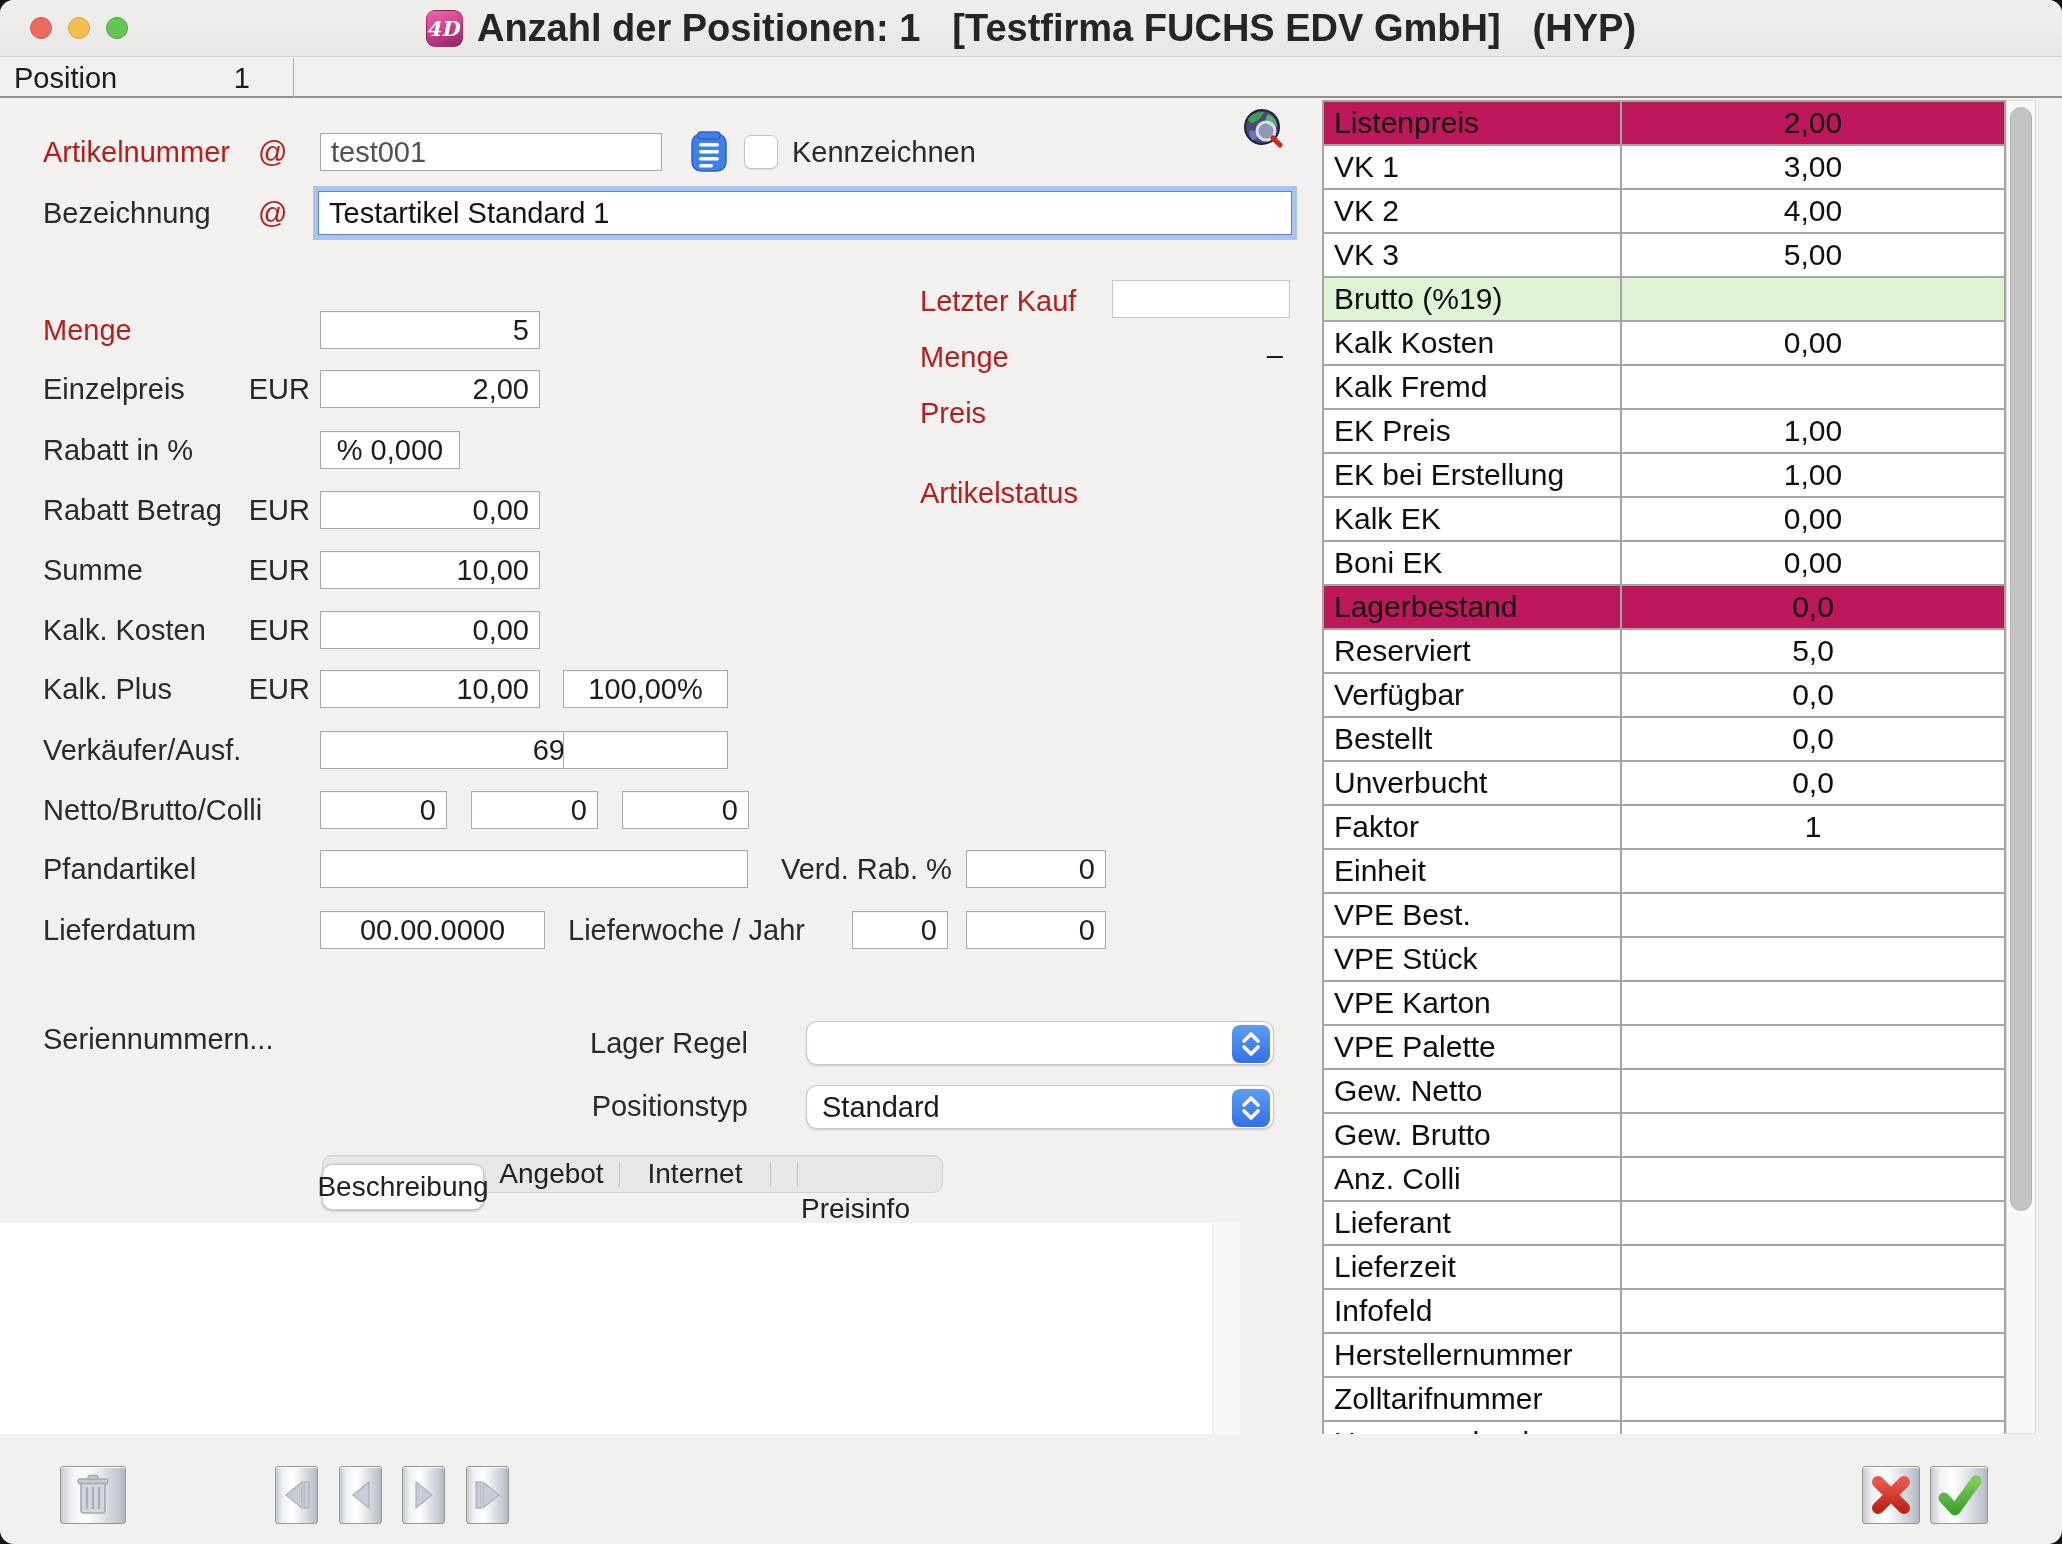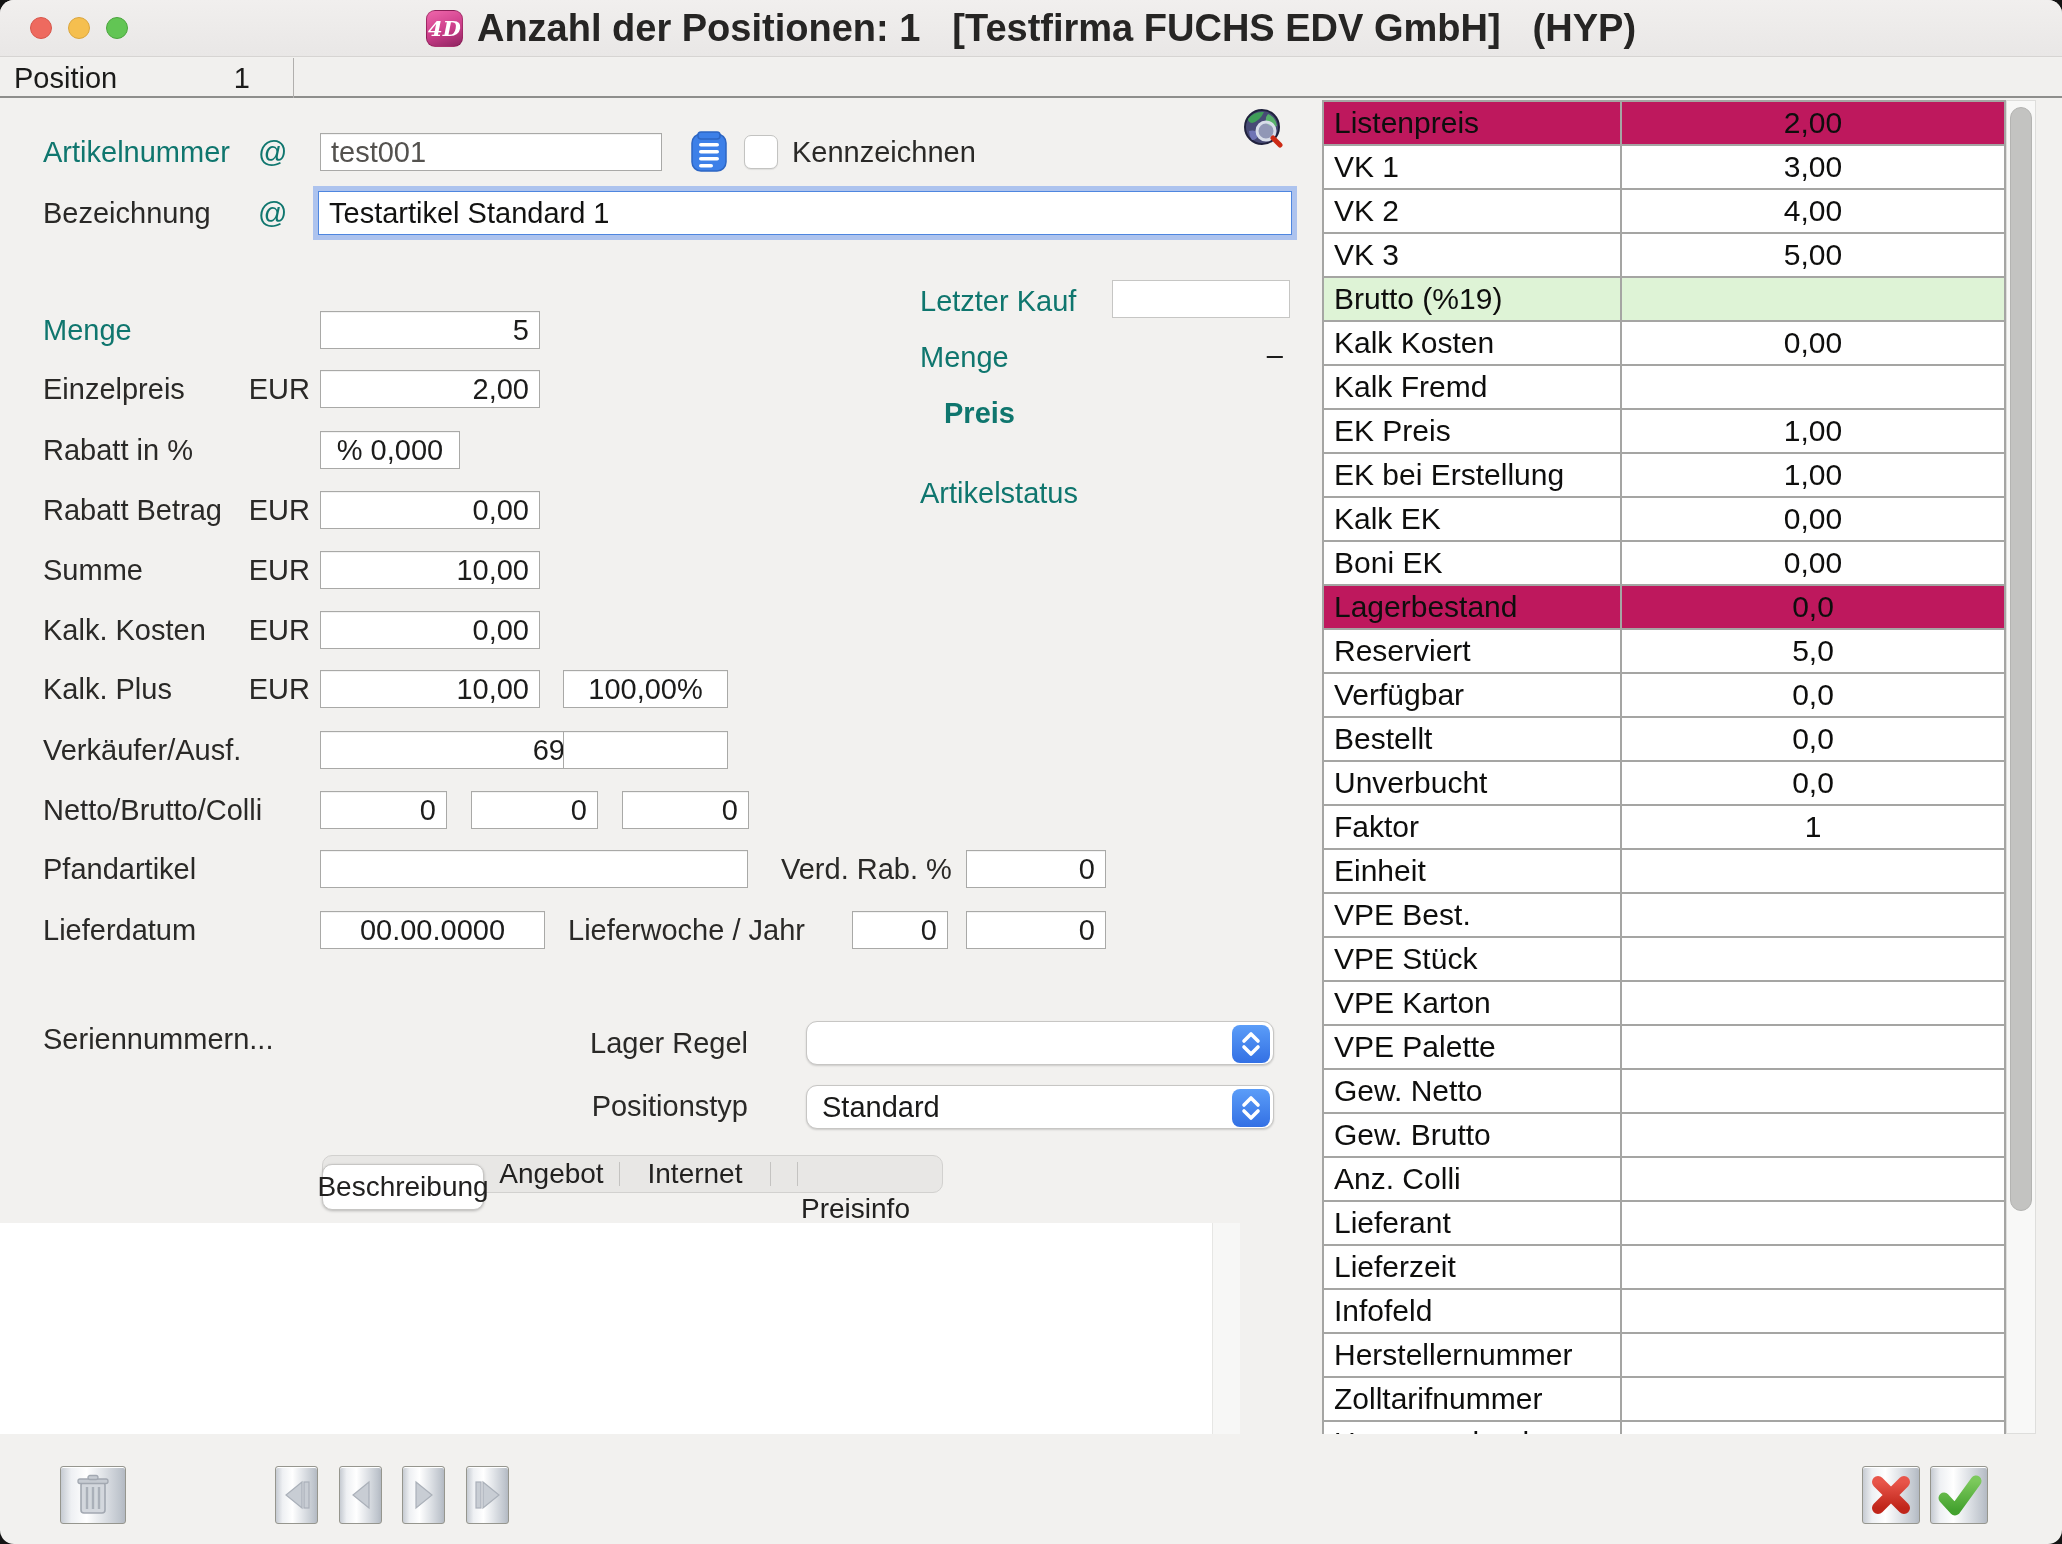--- a/index.html
+++ b/index.html
@@ -29,21 +29,21 @@
   .tabrow{ position:absolute; left:0; top:58px; width:2062px; height:40px;
            background:#f1f0ee; border-bottom:2px solid #8e8e8c; }
   .tabrow .pos-label{ position:absolute; left:14px; top:0; height:40px; display:flex; align-items:center;
                       font-size:29px; color:#1b1b1a; }
   .tabrow .pos-value{ position:absolute; left:150px; top:0; width:100px; height:40px; display:flex;
                       align-items:center; justify-content:flex-end; font-size:29px; color:#1b1b1a; }
   .tabrow .vdiv{ position:absolute; left:293px; top:0; width:1px; height:40px; background:#b1afad; }
 
   
   .lbl{ position:absolute; display:flex; align-items:center; font-size:29px; color:#2a2927; white-space:nowrap; }
-  .lbl.gray{ color:#0f766e; }
+  .lbl.gray{ color:#b91c1c; }
   .lbl.r{ justify-content:flex-end; }
   .fld{ position:absolute; background:#fff; border:1px solid #a9a9a7; font-size:29px; color:#1c1c1b;
         display:flex; align-items:center; padding:0 10px; box-shadow:inset 0 1px 0 rgba(0,0,0,0.05); }
   .fld.ra{ justify-content:flex-end; }
   .fld.ca{ justify-content:center; padding:0; }
   .fld.focus{ border:1px solid #4e86df; box-shadow:0 0 0 5px rgba(116,156,236,0.55); }
 
   
   .checkbox{ position:absolute; width:34px; height:34px; background:#fff; border:1px solid #c3c3c1;
              border-radius:7px; box-shadow:0 1px 1px rgba(0,0,0,0.08); }
@@ -142,21 +142,21 @@
   </div>
 
   <div class="lbl" style="left:43px; top:196px; height:34px;">Bezeichnung</div>
   <div class="lbl gray" style="left:258px; top:196px; height:34px;">@</div>
   <div class="fld focus" style="left:318px; top:191px; width:974px; height:44px; color:#121211;">Testartikel Standard 1</div>
 
   <div class="lbl gray" style="left:920px; top:284px; height:34px;">Letzter Kauf</div>
   <div class="fld" style="left:1112px; top:280px; width:178px; height:38px; border-color:#c6c6c4; box-shadow:none;"></div>
   <div class="lbl gray" style="left:920px; top:340px; height:34px;">Menge</div>
   <div class="lbl r" style="left:1183px; top:338px; width:100px; height:34px; color:#1c1c1b;">–</div>
-  <div class="lbl gray" style="left:944px; top:396px; height:34px;font-weight:bold;">Preis</div>
+  <div class="lbl gray" style="left:920px; top:396px; height:34px;">Preis</div>
   <div class="lbl gray" style="left:920px; top:476px; height:34px;">Artikelstatus</div>
 
   <div class="lbl gray" style="left:43px; top:313px; height:34px;">Menge</div>
   <div class="fld ra" style="left:320px; top:311px; width:220px; height:38px;">5</div>
 
   <div class="lbl" style="left:43px; top:372px; height:34px;">Einzelpreis</div>
   <div class="lbl r" style="left:220px; top:372px; width:90px; height:34px;">EUR</div>
   <div class="fld ra" style="left:320px; top:370px; width:220px; height:38px;">2,00</div>
 
   <div class="lbl" style="left:43px; top:433px; height:34px;">Rabatt in %</div>

